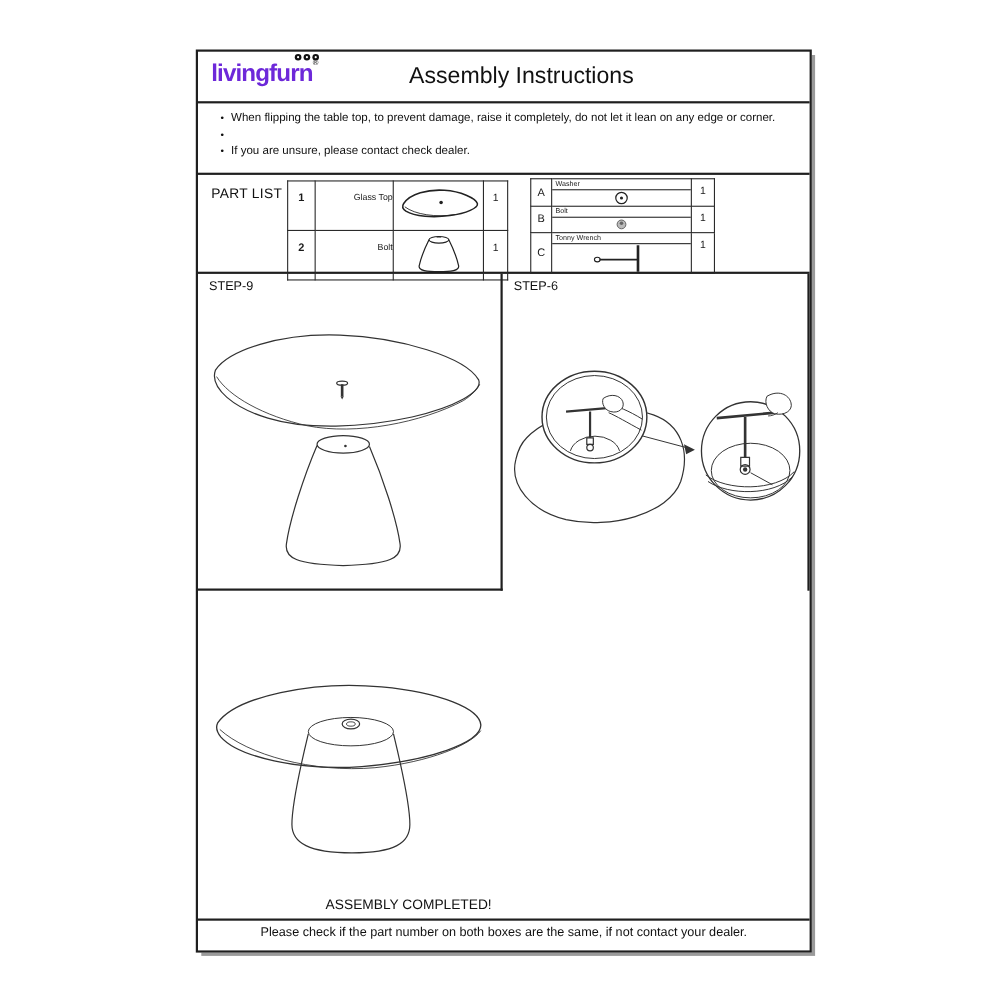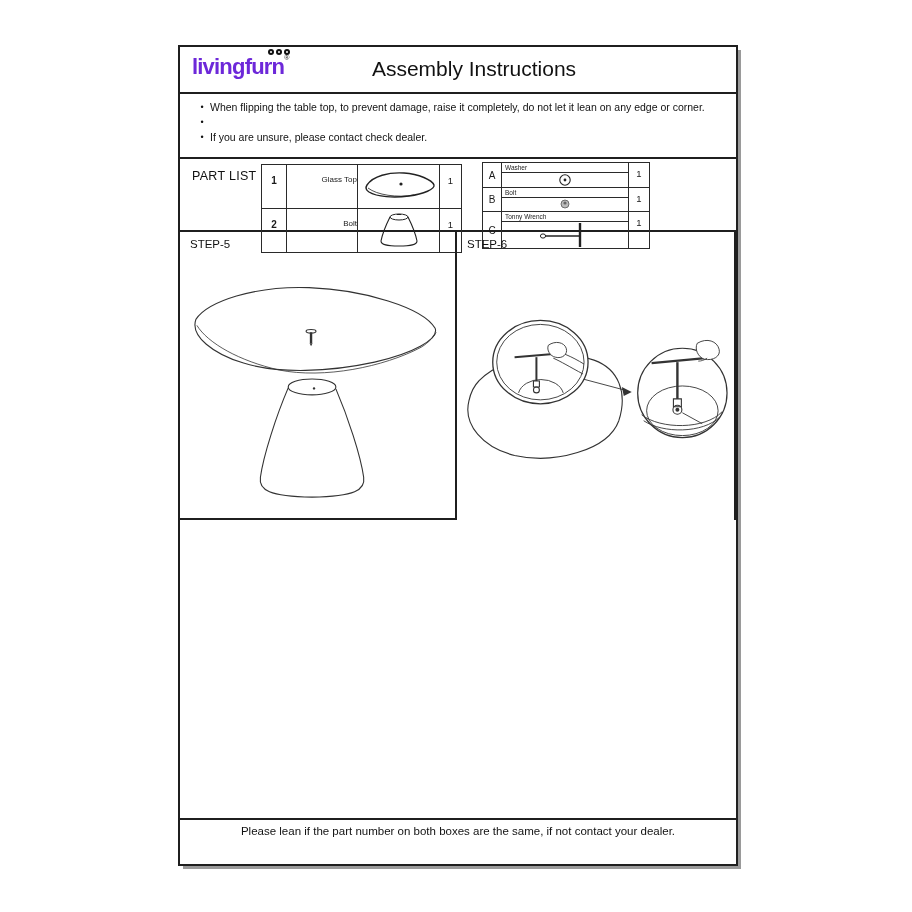--- a/index.html
+++ b/index.html
@@ -14,21 +14,21 @@
   .logo-reg{font-size:7px;vertical-align:top;position:relative;top:-2px;}
   .logo-dots{position:absolute;left:76px;top:-7px;display:flex;gap:2px;}
   .logo-dot{width:6px;height:6px;border-radius:50%;background:#111;position:relative;}
   .logo-dot::after{content:"";position:absolute;left:2px;top:2px;width:2px;height:2px;border-radius:50%;background:#fff;}
   .title{position:absolute;left:0;right:0;top:10px;text-align:center;font-size:21px;color:#111;margin-left:32px;}
   
   .warn{height:65px;box-sizing:border-box;border-bottom:2px solid #1f1f1f;padding:6px 10px 0 14px;}
   .warn-row{display:flex;font-size:10.5px;line-height:15px;color:#111;}
   .warn-bullet{width:16px;text-align:center;font-size:9px;}
   
-  .plist{position:relative;height:73px;box-sizing:border-box;border-bottom:2px solid #1f1f1f;}
+  .plist{position:relative;height:90px;box-sizing:border-box;border-bottom:2px solid #1f1f1f;}
   .pl-label{position:absolute;left:12px;top:10px;font-size:12.5px;letter-spacing:0.3px;color:#111;}
   table.ptab{position:absolute;border-collapse:collapse;}
   table.ptab td{border:1px solid #2a2a2a;padding:0;vertical-align:top;}
   .ptab-left{left:81px;top:5px;}
   .ptab-right{left:302px;top:3px;}
   td.num{width:24px;text-align:center;font-size:10px;font-weight:bold;padding-top:10px !important;}
   td.pname{width:66px;font-size:8px;padding:10px 0 0 4px !important;text-align:right;}
   td.pimg{width:81px;text-align:center;vertical-align:middle !important;}
   td.qty{width:21px;text-align:center;font-size:9.5px;padding-top:10px !important;}
   tr.prow{height:41px;}
@@ -156,21 +156,21 @@
           </td>
           <td class="lqty">1</td>
         </tr>
       </tbody>
         </table>
     </div>
 
     <div class="steps">
 
       <div class="cell bR bB">
-        <span class="step-label">STEP-5</span>
+        <span class="step-label">STEP-9</span>
         <svg width="275" height="286" viewBox="0 0 277 288">
           <g fill="none" stroke="#333" stroke-width="1.1">
             <path d="M16,88 C28,70 75,54 130,56 C185,58 245,76 257,97 C261,108 235,122 196,131 C150,141 100,143 64,132 C34,123 10,105 16,88 Z"></path>
             <path d="M17,94 C28,112 60,130 100,139 C145,148 205,136 243,116 C251,111 256,105 258,101" stroke-width="0.8"></path>
             <ellipse cx="132" cy="100" rx="5" ry="1.8"></ellipse>
             <line x1="132" y1="101" x2="132" y2="112" stroke-width="2.4"></line>
             <path d="M130.5,112 L133.5,112 L132,115 Z" fill="#333" stroke="none"></path>
             <ellipse cx="133" cy="156" rx="24" ry="8"></ellipse>
             <circle cx="135" cy="157.5" r="1.2" fill="#333" stroke="none"></circle>
             <path d="M109,157 C97,185 84,225 81,247 C79,260 90,266 133,267 C176,266 187,260 185,247 C182,225 169,186 157,158"></path>
@@ -203,18 +203,31 @@
             <rect x="218" y="168" width="8" height="8"></rect>
             <circle cx="222" cy="179" r="4.5"></circle>
             <circle cx="222" cy="179" r="2" fill="#333" stroke="none"></circle>
             <line x1="227" y1="182" x2="247" y2="193" stroke-width="0.9"></line>
             <path d="M242,112 C252,106 262,110 264,118 C266,125 258,130 249,128 C243,126 239,118 242,112 Z" fill="#fff" stroke-width="0.9"></path>
             <path d="M252,127 C249,129 246,130 243,130" stroke-width="0.8"></path>
           </g>
         </svg>
       </div>
 
-    </div>
-
-    <div class="note">Please lean if the part number on both boxes are the same, if not contact your dealer.</div>
+      <div class="cell">
+        <svg width="277" height="296" viewBox="0 0 279 298">
+          <g fill="none" stroke="#333" stroke-width="1.1">
+            <ellipse cx="140" cy="129" rx="39" ry="13" stroke-width="0.9"></ellipse>
+            <ellipse cx="140" cy="122" rx="8" ry="4.5"></ellipse>
+            <ellipse cx="140" cy="122" rx="4" ry="2" stroke-width="0.8"></ellipse>
+            <path d="M101,131 C94,160 86,196 86,214 C86,231 102,240 141,240 C180,240 194,231 194,214 C194,196 186,160 179,131"></path>
+            <path d="M18,121 C35,97 105,82 168,88 C222,93 258,108 259,123 C259,139 212,156 150,161 C92,165 37,152 21,134 C17,129 16,125 18,121 Z" stroke-width="1.2"></path>
+            <path d="M20,127 C45,150 105,167 162,162 C212,157 250,141 259,128" stroke-width="0.8"></path>
+          </g>
+        </svg>
+        <span class="completed">ASSEMBLY COMPLETED!</span>
+      </div>
+    </div>
+
+    <div class="note">Please check if the part number on both boxes are the same, if not contact your dealer.</div>
 
   </div>
 </div>
 
 </body></html>

